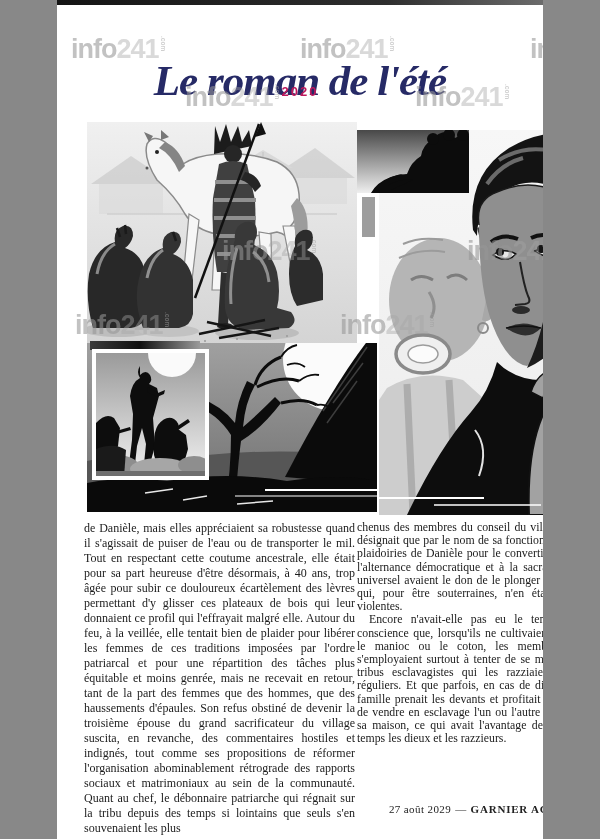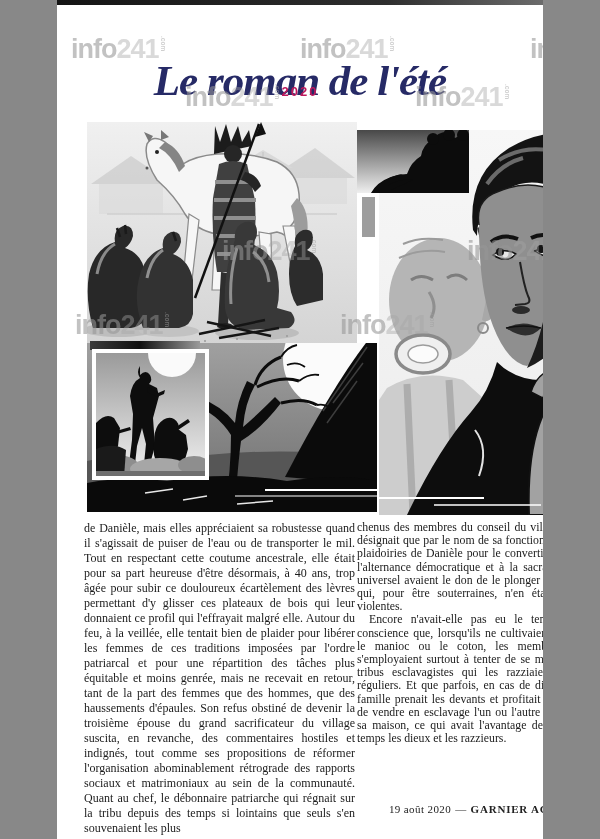--- a/index.html
+++ b/index.html
@@ -295,16 +295,16 @@
 
   <div class="col col-left">
     <p>de Danièle, mais elles appréciaient sa robustesse quand il s'agissait de puiser de l'eau ou de transporter le mil. Tout en respectant cette coutume ancestrale, elle était pour sa part heureuse d'être désormais, à 40 ans, trop âgée pour subir ce douloureux écartèlement des lèvres permettant d'y glisser ces plateaux de bois qui leur donnaient ce profil qui l'effrayait malgré elle. Autour du feu, à la veillée, elle tentait bien de plaider pour libérer les femmes de ces traditions imposées par l'ordre patriarcal et pour une répartition des tâches plus équitable et moins genrée, mais ne recevait en retour, tant de la part des femmes que des hommes, que des haussements d'épaules. Son refus obstiné de devenir la troisième épouse du grand sacrificateur du village suscita, en revanche, des commentaires hostiles et indignés, tout comme ses propositions de réformer l'organisation abominablement rétrograde des rapports sociaux et matrimoniaux au sein de la communauté. Quant au chef, le débonnaire patriarche qui régnait sur la tribu depuis des temps si lointains que seuls s'en souvenaient les plus</p>
   </div>
   <div class="col col-right">
     <p>chenus des membres du conseil du village, et qu'on ne désignait que par le nom de sa fonction, Ngombang, les plaidoiries de Danièle pour le convertir aux beautés de l'alternance démocratique et à la sacralité du suffrage universel avaient le don de le plonger dans des colères qui, pour être souterraines, n'en étaient pas moins violentes.</p>
     <p class="ind">Encore n'avait-elle pas eu le temps de prendre conscience que, lorsqu'ils ne cultivaient pas le sorgho, le manioc ou le coton, les membres du village s'employaient surtout à tenter de se mettre à l'abri des tribus esclavagistes qui les razziaient à intervalles réguliers. Et que parfois, en cas de disette, le père de famille prenait les devants et profitait de son privilège de vendre en esclavage l'un ou l'autre des membres de sa maison, ce qui avait l'avantage de calmer quelque temps les dieux et les razzieurs.</p>
   </div>
 
   <div class="footer">
-    <span>19 août 2020</span><span class="dash">—</span><span class="mag">GARNIER ACTUELLES</span><span class="dash">—</span><span class="pg">41</span>
+    <span>27 août 2029</span><span class="dash">—</span><span class="mag">GARNIER ACTUELLES</span><span class="dash">—</span><span class="pg">41</span>
   </div>
 
 </div>
 
 </body></html>

